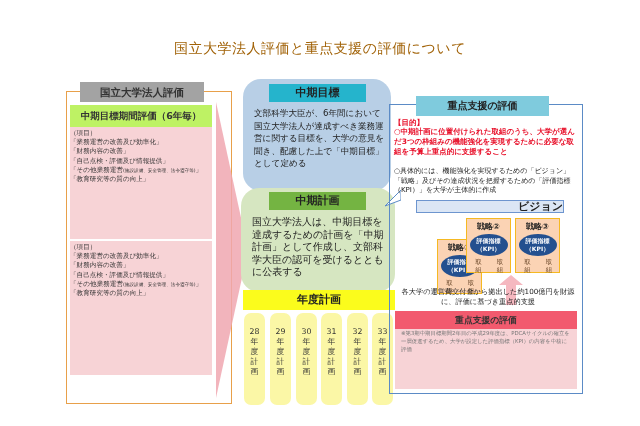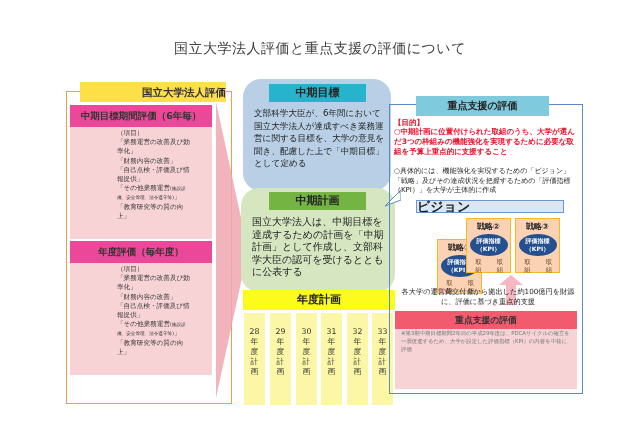--- a/index.html
+++ b/index.html
@@ -1,55 +1,55 @@
 <!DOCTYPE html>
 <html><head>
 <meta charset="utf-8">
 <style>
   html, body { margin:0; padding:0; background:#ffffff; }
   body { width:640px; height:426px; position:relative; overflow:hidden;
          font-family:"DejaVu Sans","Liberation Sans",sans-serif; color:#222; }
   .abs { position:absolute; box-sizing:border-box; }
-  .title { left:0; top:40px; width:640px; text-align:center; font-size:14px; color:#404040; letter-spacing:0.5px; }
+  .title { left:0; top:40px; width:640px; text-align:center; font-size:14px; color:#a16207; letter-spacing:0.5px; }
 
   
   .left-frame { left:66px; top:91px; width:166px; height:313px; border:1.5px solid #e8a04a; }
-  .left-head { left:80px; top:82px; width:146px; height:20px; background:#fde047; text-align:right;
+  .left-head { left:80px; top:82px; width:124px; height:20px; background:#a3a3a3; text-align:center;
                font-size:10.5px; font-weight:bold; line-height:20px; color:#333; }
   .eval-box { left:70px; width:142px; background:#f7d3d6; }
-  .eval-head { height:22px; background:#ec4899; color:#333; font-size:9.5px; font-weight:bold;
+  .eval-head { height:22px; background:#bef264; color:#333; font-size:9.5px; font-weight:bold;
                text-align:center; line-height:22px; }
   .eval-red { color:#e8102a; font-weight:bold; font-size:7.5px; line-height:10px; padding:3px 5px 4px 5px; }
-  .eval-items { font-size:6.6px; line-height:9.2px; color:#333; padding:2px 19px;margin-left:28px; }
+  .eval-items { font-size:6.6px; line-height:9.2px; color:#333; padding:2px 0; }
   .eval-items .small { font-size:4.6px; }
   .big-arrow { left:216px; top:102px; width:32px; height:296px; }
 
   
   .goal-box { left:243px; top:79px; width:148px; height:112px; background:#b8cfe6; border-radius:18px; }
   .goal-head { left:269px; top:84px; width:97px; height:18px; background:#25b4cc; text-align:center;
                font-weight:bold; font-size:11px; line-height:18px; color:#222; }
   .goal-text { left:254px; top:107px; width:132px; font-size:8.6px; line-height:12.5px; color:#222; }
   .plan-box { left:241px; top:188px; width:154px; height:104px; background:#d6e6c1; border-radius:18px; }
   .plan-head { left:269px; top:192px; width:97px; height:18px; background:#74b442; text-align:center;
                font-weight:bold; font-size:11px; line-height:18px; color:#222; }
   .plan-text { left:252px; top:216px; width:140px; font-size:10px; line-height:12.5px; color:#222; }
   .year-head { left:243px; top:290px; width:152px; height:20px; background:#fbfc1c; text-align:center;
                font-weight:bold; font-size:11px; line-height:20px; color:#222; }
   .year-col { top:313px; width:21px; height:92px; background:#fbf7a6; text-align:center;
-              font-size:7.8px; line-height:10px; color:#333; padding-top:14px; }
+              font-size:7.8px; line-height:10px; color:#333; padding-top:14px;border-radius:7px; }
 
   
   .right-frame { left:389px; top:104px; width:194px; height:290px; border:1.5px solid #5b8bc6; }
   .right-head { left:416px; top:96px; width:133px; height:20px; background:#7fcbdd; text-align:center;
                 font-weight:bold; font-size:10px; line-height:20px; color:#222; }
   .right-purpose-label { left:394px; top:118px; font-size:7.5px; color:#e8102a; font-weight:bold; }
   .right-purpose { left:394px; top:127px; width:186px; font-size:7.5px; line-height:10.2px; color:#e8102a; font-weight:bold; }
   .right-detail { left:394px; top:167px; width:186px; font-size:7px; line-height:9.6px; color:#222; }
   .vision { left:416px; top:200px; width:148px; height:13px; background:#dbe6f5; border:1px solid #6d95cf;
-            text-align:left; font-size:13px; line-height:12px; color:#222; font-weight:bold; }
+            text-align:right; font-size:11px; line-height:12px; color:#222; font-weight:bold; }
   .strat { top:218px; width:45px; height:55px; background:#fbd3b4; border:1.5px solid #f5b922; }
   .strat-label { width:100%; text-align:center; font-size:8px; font-weight:bold; color:#222; margin-top:2px; }
   .kpi { margin:2px auto 0 auto; width:38px; height:22px; border-radius:50%; background:#24508f; color:#fff;
          font-size:6px; line-height:8px; text-align:center; padding-top:3px; box-sizing:border-box; font-weight:bold; }
   .torikumi { display:flex; justify-content:space-around; font-size:6.5px; line-height:7.5px; color:#6d4a2c; margin-top:3px; }
   .torikumi span { width:8px; display:block; text-align:right; }
   .up-arrow { left:499px; top:275px; width:24px; height:30px; }
   .fund-text { left:398px; top:287px; width:180px; text-align:center; font-size:7.2px; line-height:10px; color:#222; }
   .priority-box { left:395px; top:311px; width:182px; height:78px; background:#f7d3d6; }
   .priority-head { height:18px; background:#f25a6e; text-align:center; font-weight:bold; font-size:8.8px;
@@ -72,21 +72,20 @@
     <div>（項目）</div>
     <div>「業務運営の改善及び効率化」</div>
     <div>「財務内容の改善」</div>
     <div>「自己点検・評価及び情報提供」</div>
     <div><span>「その他業務運営</span><span class="small">(施設設備、安全管理、法令遵守等)</span><span>」</span></div>
     <div>「教育研究等の質の向上」</div>
   </div>
 </div>
 
 <div class="abs eval-box" style="top:241px;height:134px;">
-  <div class="eval-head">年度評価（毎年度）</div>
   <div class="eval-items">
     <div>（項目）</div>
     <div>「業務運営の改善及び効率化」</div>
     <div>「財務内容の改善」</div>
     <div>「自己点検・評価及び情報提供」</div>
     <div><span>「その他業務運営</span><span class="small">(施設設備、安全管理、法令遵守等)</span><span>」</span></div>
     <div>「教育研究等の質の向上」</div>
   </div>
 </div>
 

